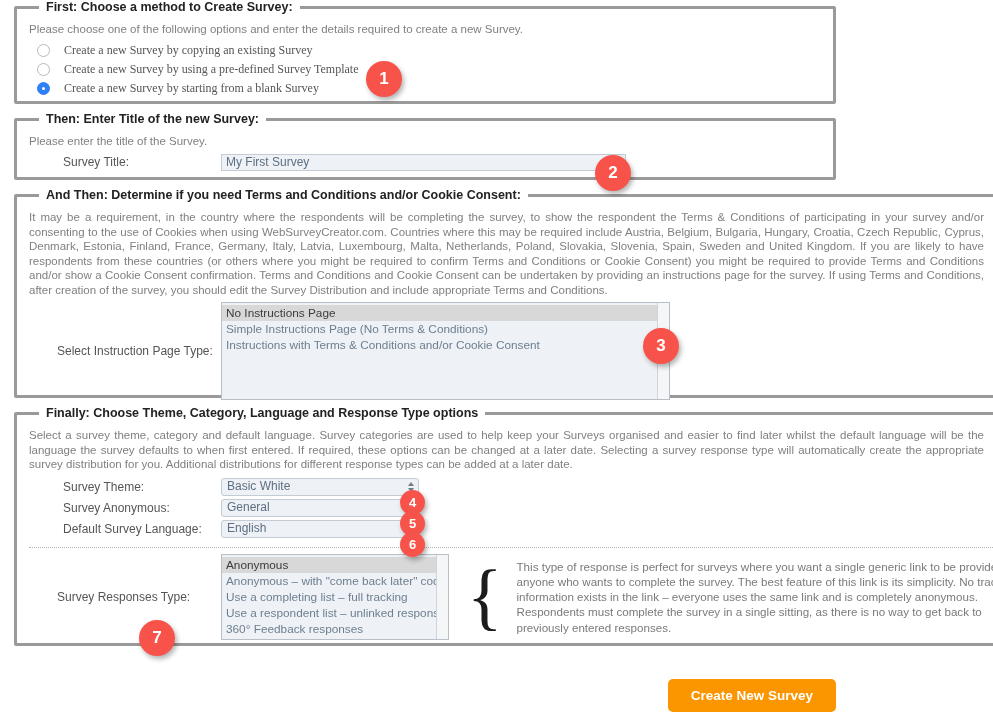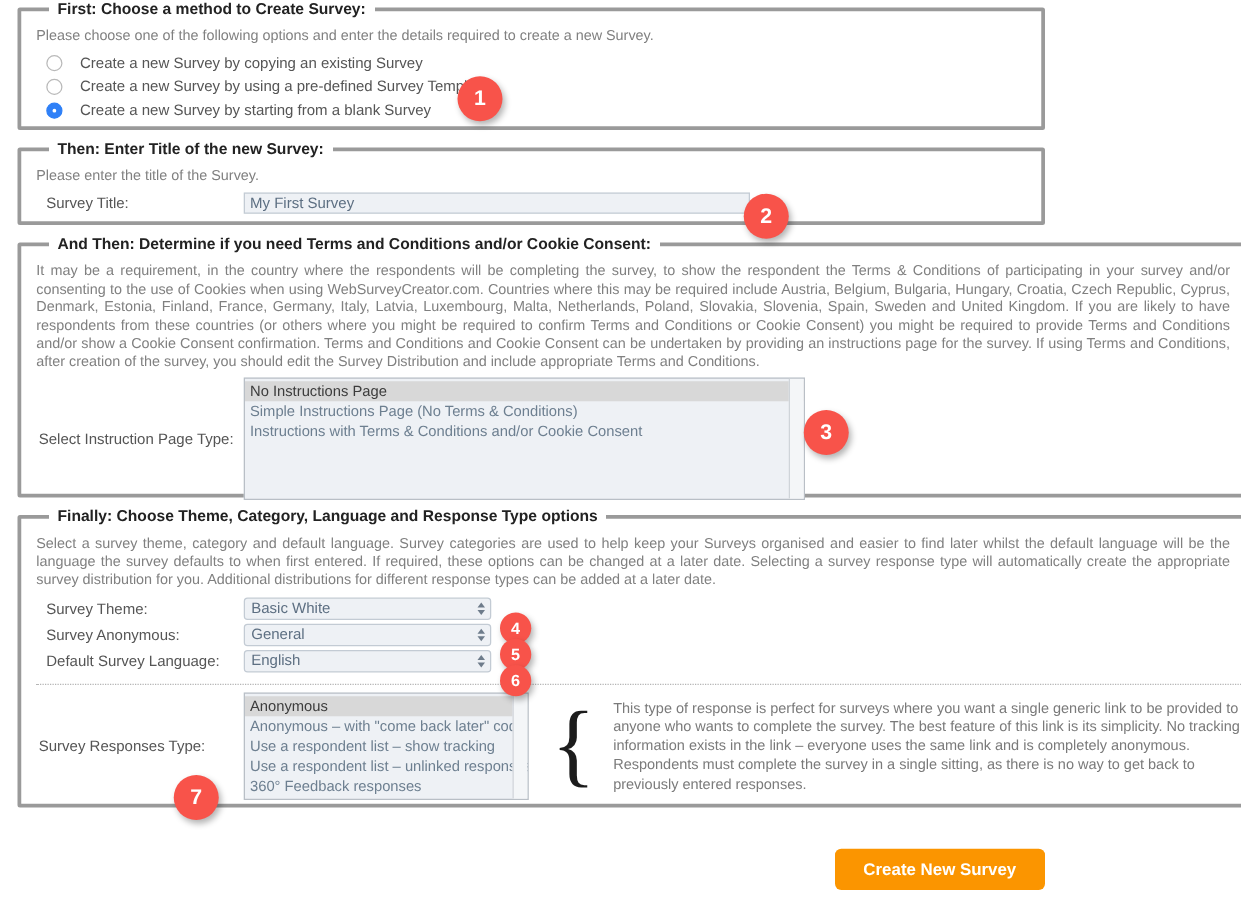--- a/index.html
+++ b/index.html
@@ -46,20 +46,21 @@
     line-height: 14.6px;
     margin: 2px 0 4px 2px;
   }
 
   
   .radio-row {
     display: flex;
     align-items: center;
     height: 19px;
     margin-left: 10px;
+    font-family: Liberation Serif, serif;
   }
   .radio {
     width: 13px;
     height: 13px;
     border-radius: 50%;
     border: 1px solid #b9b9b9;
     background: #ffffff;
     box-sizing: border-box;
     margin-right: 14px;
     flex: none;
@@ -88,20 +89,21 @@
   .form-row {
     display: flex;
     align-items: center;
     margin: 3px 0 0 10px;
   }
   .form-label {
     font-size: 12px;
     color: #555555;
     width: 158px;
     flex: none;
+    margin-left: 26px;
   }
   .text-input {
     height: 17px;
     line-height: 17px;
     border: 1px solid #c3cbd4;
     background: #eef1f5;
     color: #5d6f82;
     font-size: 12px;
     font-family: "Liberation Sans", sans-serif;
     padding: 0 4px;
@@ -326,21 +328,21 @@
     </div>
 
     <div class="dotted-sep" style="margin-top:9px;"></div>
 
     <div style="display:flex; align-items:center; margin-left:4px; margin-top:2px;">
       <span class="form-label" style="width:164px;">Survey Responses Type:</span>
 
       <div class="listbox" style="width:228px; height:86px; padding-top:2px;">
         <div class="opt selected">Anonymous</div>
         <div class="opt">Anonymous – with "come back later" code</div>
-        <div class="opt">Use a respondent list – show tracking</div>
+        <div class="opt">Use a completing list – full tracking</div>
         <div class="opt">Use a respondent list – unlinked responses</div>
         <div class="opt">360° Feedback responses</div>
         <div class="lb-scroll"></div>
       </div>
 
       <span class="brace" style="margin:0 14px 0 18px;">{</span>
 
       <div class="resp-desc">This type of response is perfect for surveys where you want a single generic link to be provided to anyone who wants to complete the survey. The best feature of this link is its simplicity. No tracking information exists in the link – everyone uses the same link and is completely anonymous. Respondents must complete the survey in a single sitting, as there is no way to get back to previously entered responses.</div>
     </div>
 

